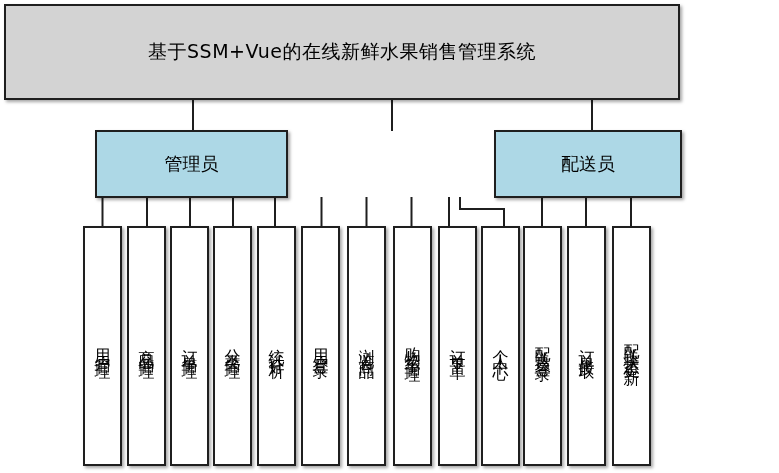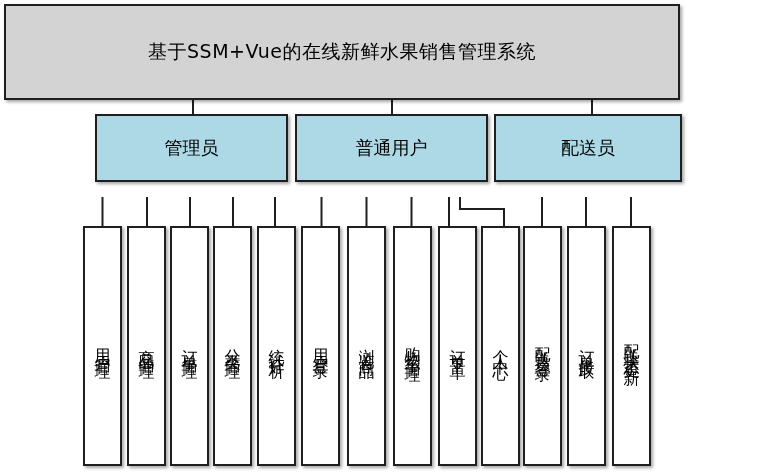--- a/index.html
+++ b/index.html
@@ -27,21 +27,21 @@
     display:flex;align-items:center;justify-content:center;
     box-shadow:2px 2px 3px rgba(0,0,0,0.35);
   }
   .root{
     left:4px;top:4px;width:676px;height:96px;
     background:var(--root-fill);
     font-size:19px;
     letter-spacing:0.5px;
   }
   .role{
-    top:114px;height:68px;
+    top:130px;height:68px;
     background:var(--role-fill);
     font-size:18px;
   }
   .role-0{left:95px;width:193px;}
   .role-1{left:295px;width:193px;}
   .role-2{left:494px;width:188px;}
   .leaf{
     top:226px;height:240px;width:39px;
     background:var(--leaf-fill);
   }
@@ -83,23 +83,20 @@
     <line x1="631" y1="197" x2="631" y2="227"></line>
   </svg>
 
   <div class="node root">
     <span>基于SSM+Vue的在线新鲜水果销售管理系统</span>
   </div>
 
   <div class="node role role-0">
     <span>管理员</span>
   </div>
-  <div class="node role role-1">
-    <span>普通用户</span>
-  </div>
   <div class="node role role-2">
     <span>配送员</span>
   </div>
 
   <div class="node leaf" style="left:83px">
     <span class="vtext">用户管理</span>
   </div>
   <div class="node leaf" style="left:127px">
     <span class="vtext">商品管理</span>
   </div>

